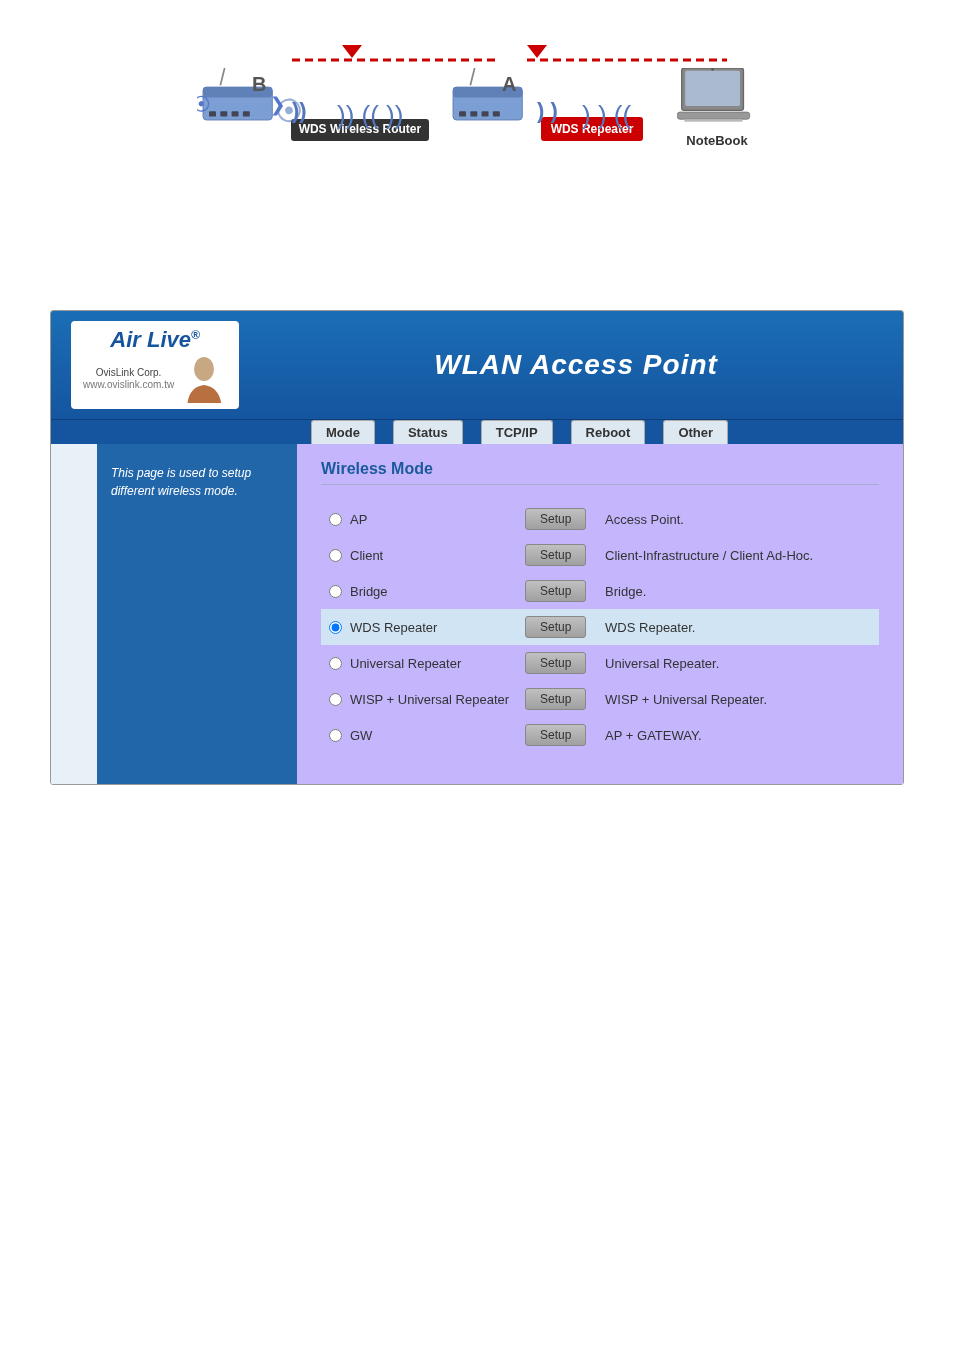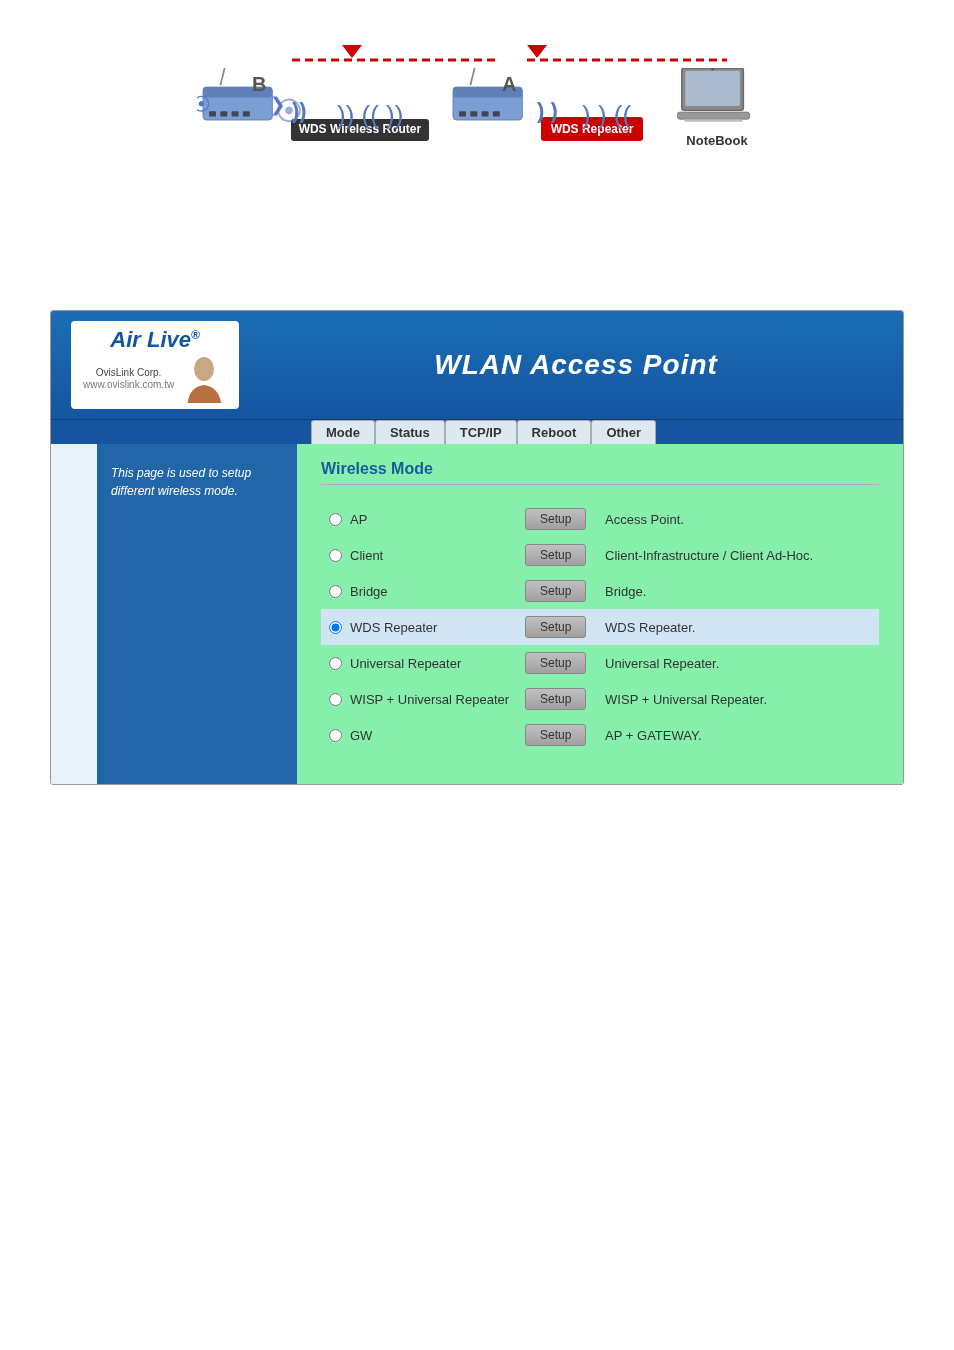--- a/index.html
+++ b/index.html
@@ -135,21 +135,21 @@
 
     .nav-tab {
       background: #dde8f0;
       border: 1px solid #aaa;
       border-bottom: none;
       padding: 4px 14px;
       font-size: 13px;
       font-weight: bold;
       color: #333;
       cursor: pointer;
-      margin-right: 0;
+      margin-right: 18px;
       border-radius: 3px 3px 0 0;
     }
 
     
     .main-content {
       display: flex;
       background: #e8f0f8;
       min-height: 340px;
     }
 
@@ -159,21 +159,21 @@
       padding: 20px 14px;
       color: #fff;
       font-size: 12px;
       line-height: 1.5;
       font-style: italic;
       margin-left: 46px;
     }
 
     .content-area {
       flex: 1;
-      background: #86efac;
+      background: #c4b5fd;
       padding: 16px 24px;
     }
 
     .section-title {
       font-size: 16px;
       font-weight: bold;
       color: #1a5a9a;
       border-bottom: 1px solid #aac;
       padding-bottom: 6px;
       margin-bottom: 16px;

